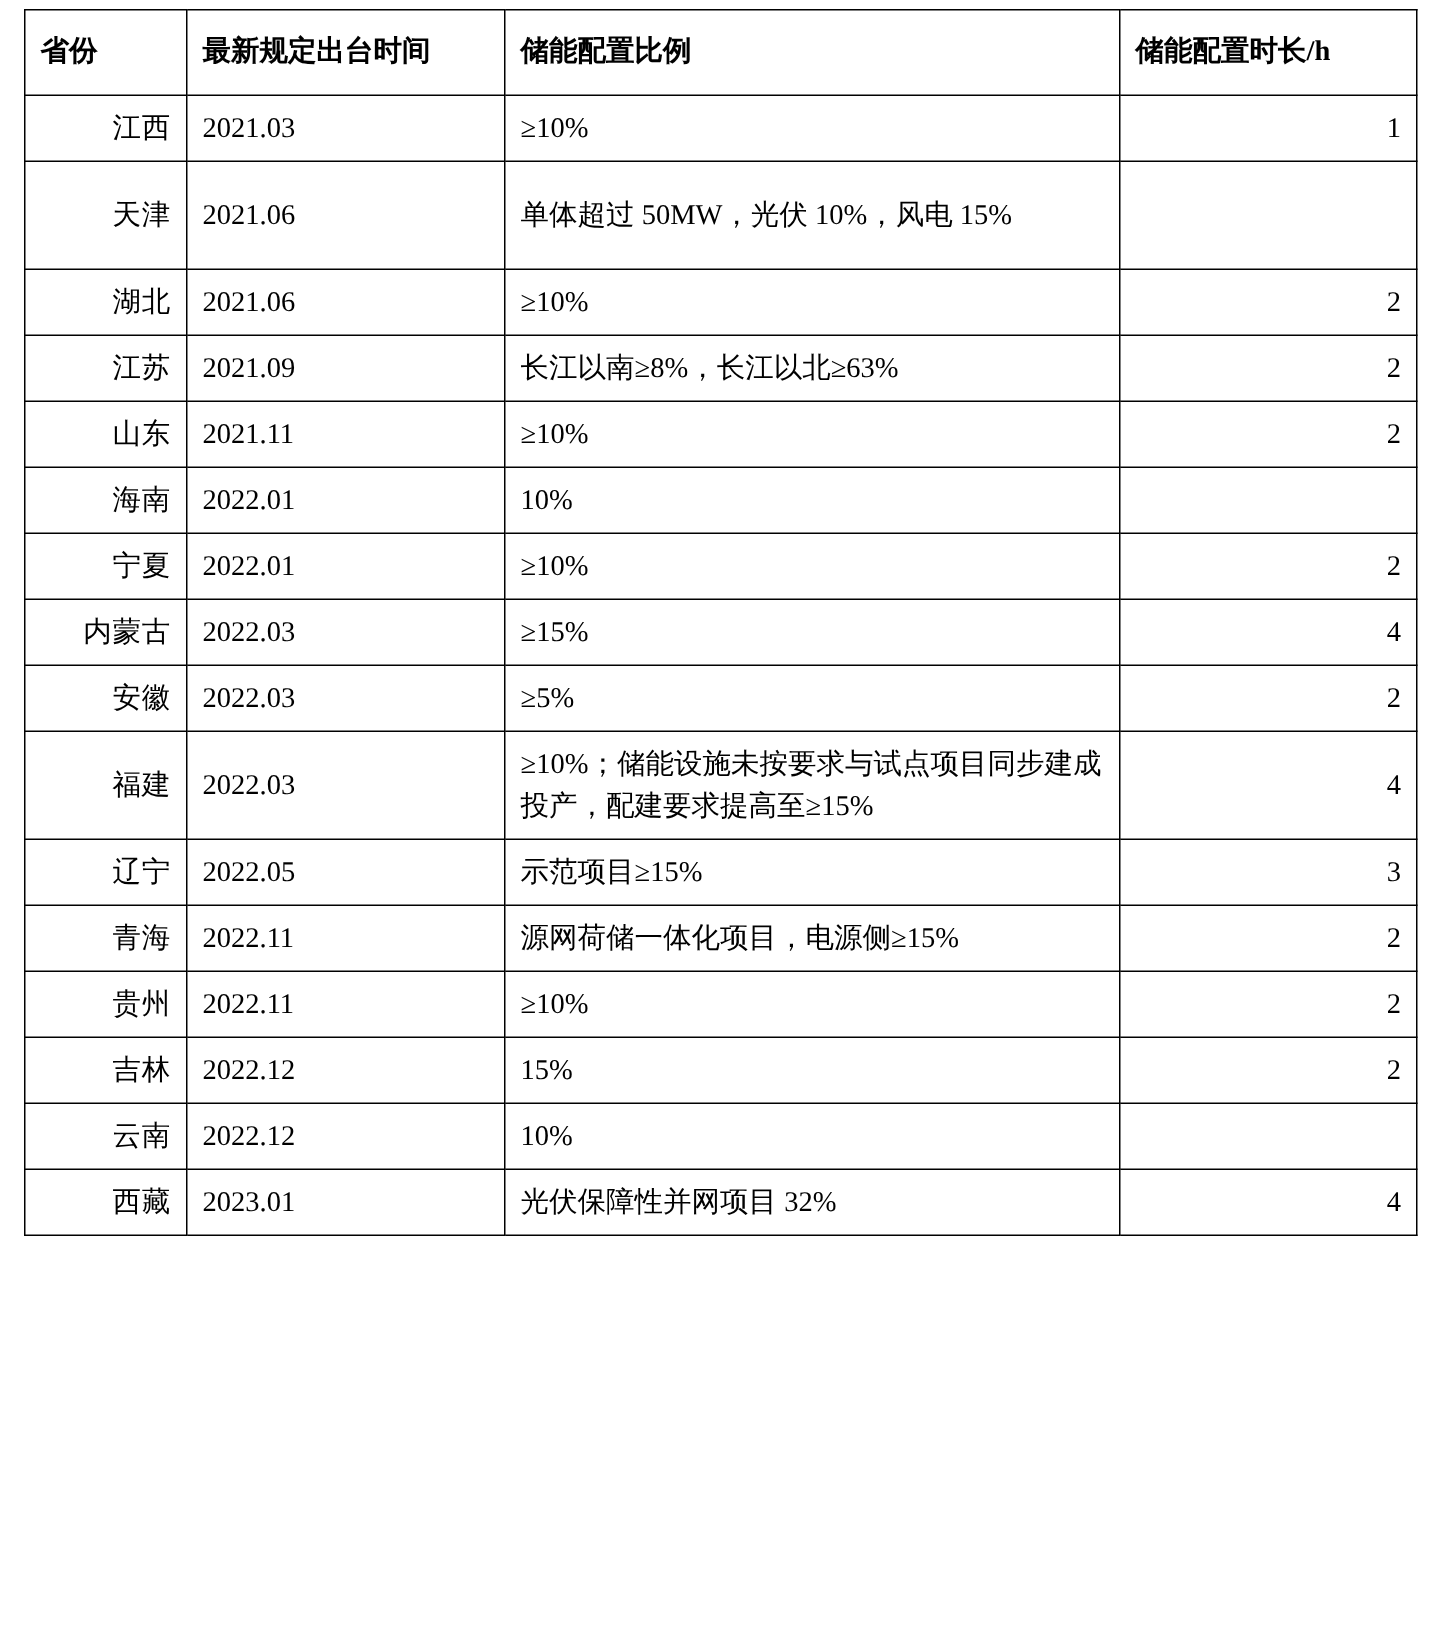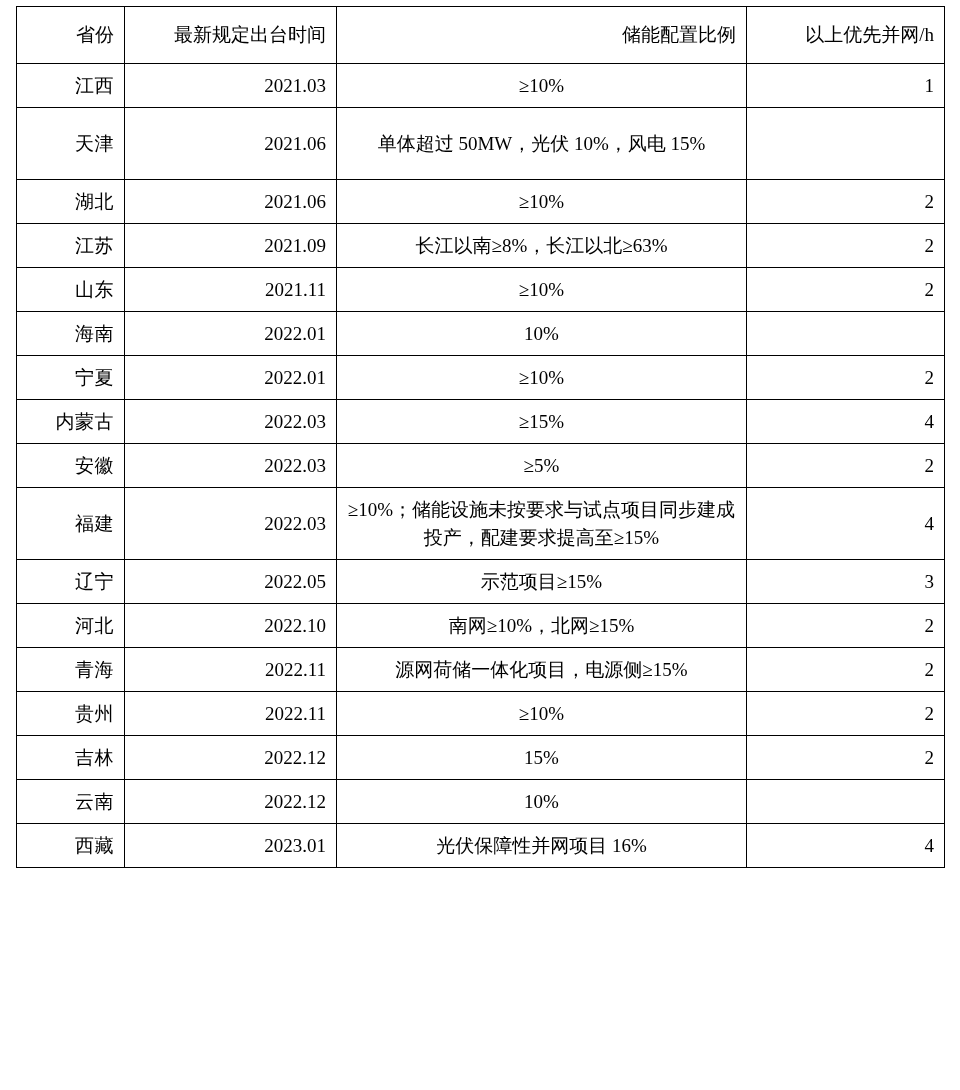--- a/index.html
+++ b/index.html
@@ -33,36 +33,35 @@
   table.policy-table col.c-dur   { width: 198px; }
 
   table.policy-table th,
   table.policy-table td {
     border: 1px solid #000000;
     padding: 6px 10px;
     vertical-align: middle;
     word-break: break-word;
   }
   table.policy-table thead th {
-    text-align: right;
-    font-weight: normal;
+    text-align: left;
+    font-weight: bold;
     height: 44px;
   }
   td.prov {
     text-align: right;
     letter-spacing: 0.5px;
   }
   td.date {
-    text-align: right;
   }
   td.ratio {
-    text-align: center;
+    text-align: left;
   }
   td.ratio.multi {
-    text-align: center;
+    text-align: left;
   }
   td.dur {
     text-align: right;
   }
   tbody tr { height: 44px; }
   tbody tr.tall { height: 72px; margin-left: 12px; }
 </style>
 </head>
 <body>
 
@@ -72,21 +71,21 @@
       <col class="c-prov">
       <col class="c-date">
       <col class="c-ratio">
       <col class="c-dur">
     </colgroup>
     <thead>
       <tr>
         <th>省份</th>
         <th>最新规定出台时间</th>
         <th>储能配置比例</th>
-        <th>以上优先并网/h</th>
+        <th>储能配置时长/h</th>
       </tr>
     </thead>
     <tbody id="table-body">
         <tr>
           <td class="prov">江西</td>
           <td class="date">2021.03</td>
           <td class="ratio">≥10%</td>
           <td class="dur">1</td>
         </tr>
         <tr class="tall">
@@ -143,26 +142,20 @@
           <td class="ratio multi">≥10%；储能设施未按要求与试点项目同步建成投产，配建要求提高至≥15%</td>
           <td class="dur">4</td>
         </tr>
         <tr>
           <td class="prov">辽宁</td>
           <td class="date">2022.05</td>
           <td class="ratio">示范项目≥15%</td>
           <td class="dur">3</td>
         </tr>
         <tr>
-          <td class="prov">河北</td>
-          <td class="date">2022.10</td>
-          <td class="ratio">南网≥10%，北网≥15%</td>
-          <td class="dur">2</td>
-        </tr>
-        <tr>
           <td class="prov">青海</td>
           <td class="date">2022.11</td>
           <td class="ratio">源网荷储一体化项目，电源侧≥15%</td>
           <td class="dur">2</td>
         </tr>
         <tr>
           <td class="prov">贵州</td>
           <td class="date">2022.11</td>
           <td class="ratio">≥10%</td>
           <td class="dur">2</td>
@@ -175,18 +168,18 @@
         </tr>
         <tr>
           <td class="prov">云南</td>
           <td class="date">2022.12</td>
           <td class="ratio">10%</td>
           <td class="dur"></td>
         </tr>
         <tr>
           <td class="prov">西藏</td>
           <td class="date">2023.01</td>
-          <td class="ratio">光伏保障性并网项目 16%</td>
+          <td class="ratio">光伏保障性并网项目 32%</td>
           <td class="dur">4</td>
         </tr>
       </tbody>
   </table>
 </div>
 
 </body></html>

